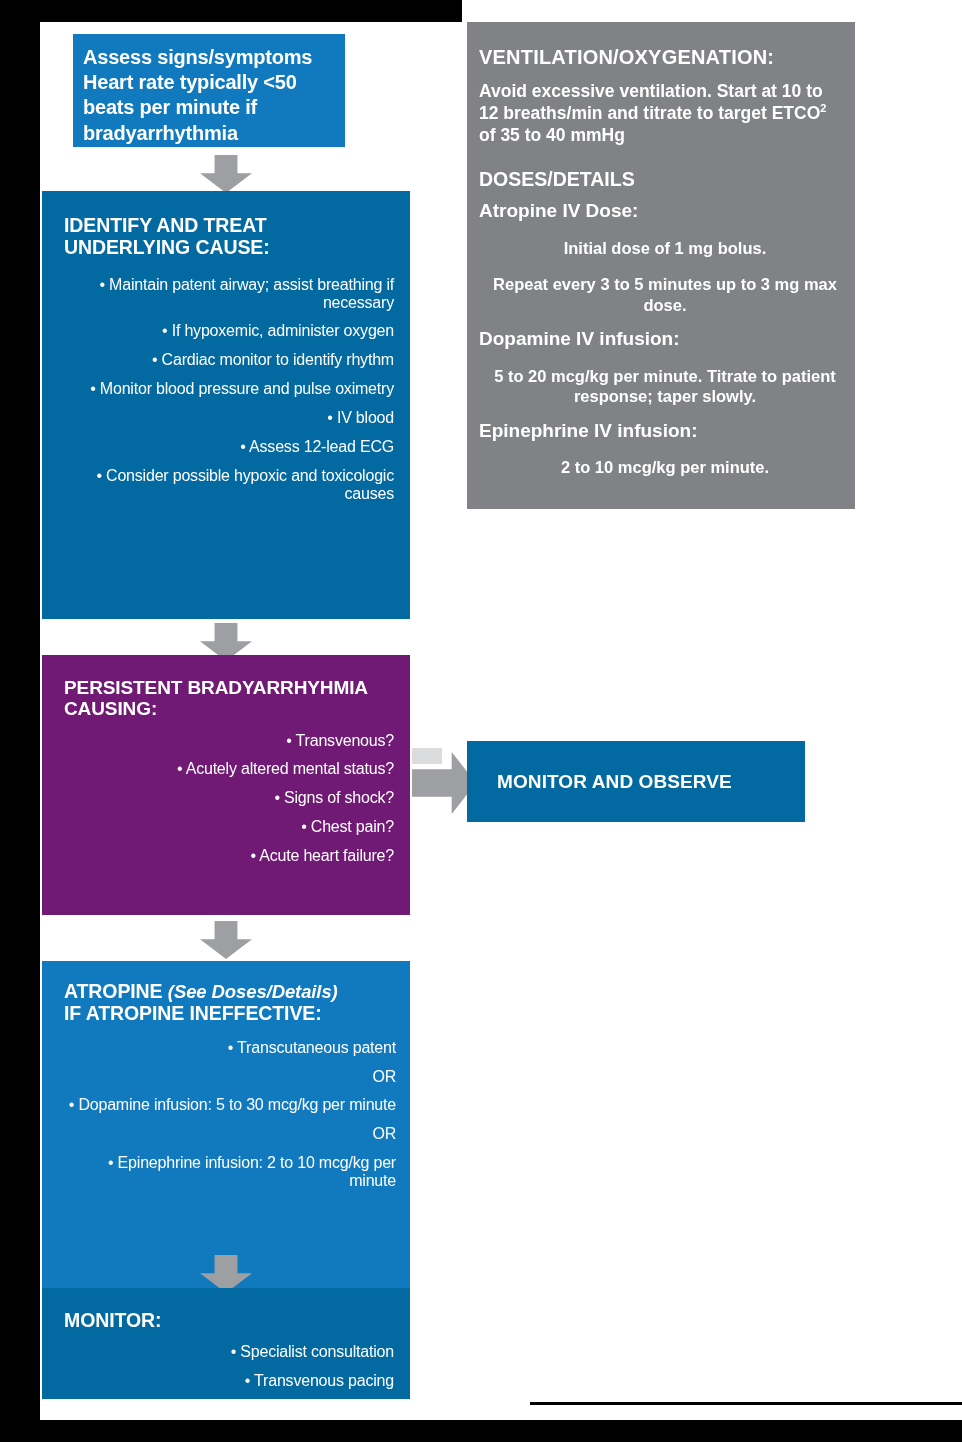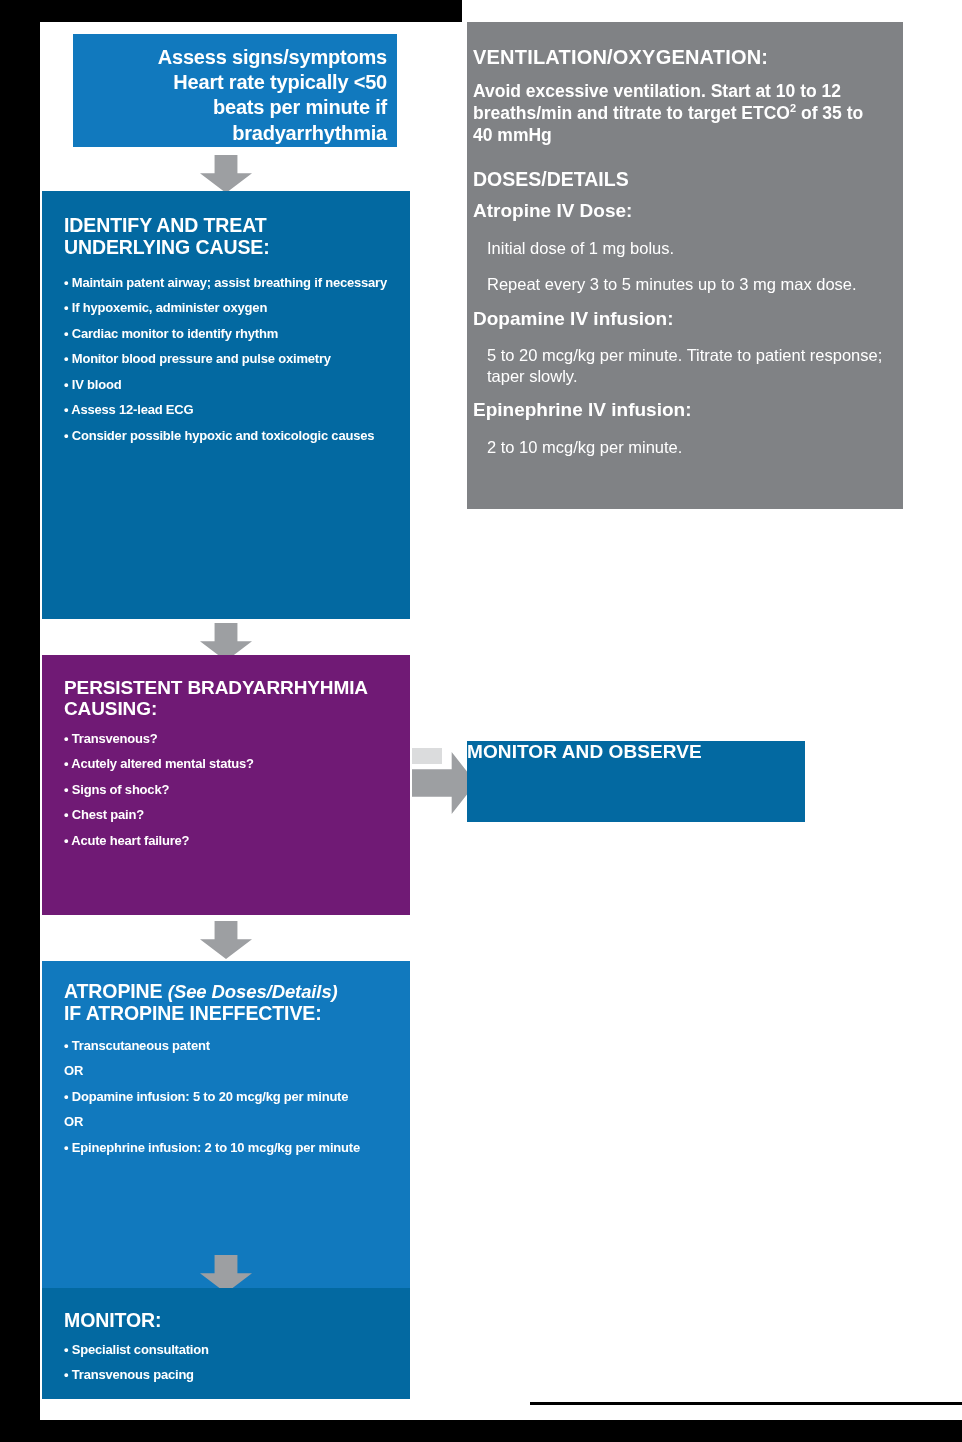--- a/index.html
+++ b/index.html
@@ -41,93 +41,96 @@
     margin:0;
     font-size:19.5px;
     font-weight:bold;
     letter-spacing:-0.1px;
     line-height:1.12;
   }
   .box ul{
     margin:0; padding:0; list-style:none;
   }
   .box li{
-    font-size:13px;
-    font-weight:bold;
+    font-size:16px;
+    font-weight:normal;
     margin:0 0 11px 0;
     padding-left:15px;
     text-indent:-15px;
     line-height:1.12;
     letter-spacing:-0.2px;
+    text-align:right;
   }
   .box li:last-child{margin-bottom:0;}
 
   
   #box-assess{
-    left:73px; top:34px; width:324px; height:113px;
-    text-align:right;
+    left:73px; top:34px; width:272px; height:113px;
+    text-align:left;
     padding:11px 10px 8px 10px;
   }
   #box-assess .t{
     font-size:20px;font-weight:bold;line-height:1.26;letter-spacing:-0.2px;
   }
 
   #box-identify{
     left:42px; top:191px; width:368px; height:428px;
     padding:24px 16px 0 22px;
   }
   #box-identify h3{margin-bottom:17px;}
 
   #box-persistent{
     left:42px; top:655px; width:368px; height:260px;
     padding:22px 16px 0 22px;
   }
   #box-persistent h3{margin-bottom:12px;font-size:19px;}
 
   #box-monitor{
     left:467px; top:741px; width:338px; height:81px;
-    display:flex;align-items:flex-start;
+    display:flex;align-items:center;
+    padding-left:30px;
   }
   #box-monitor .t{font-size:19px;font-weight:bold;letter-spacing:0.1px;}
 
   #box-atropine{
     left:42px; top:961px; width:368px; height:336px;
     padding:20px 14px 0 22px;
   }
   #box-atropine h3{margin-bottom:14px;}
   #box-atropine h3 em{
     font-style:italic;font-weight:bold;font-size:18.5px;
   }
 
   #box-consider{
     left:42px; top:1288px; width:368px; height:111px;
     padding:22px 16px 0 22px;
   }
   #box-consider h3{margin-bottom:11px;}
 
   
   #box-details{
-    left:467px; top:22px; width:436px; height:487px;
-    padding:24px 18px 0 6px;
+    left:467px; top:22px; width:388px; height:487px;
+    padding:24px 18px 0 12px;
   }
   #box-details .hd{
     font-size:20px;font-weight:bold;margin:0 0 11px 0;letter-spacing:0.2px;
   }
   #box-details .body{
     font-size:17.5px;font-weight:bold;line-height:1.26;margin:0 0 22px 0;
   }
   #box-details .sec{
     font-size:19.5px;font-weight:bold;margin:0 0 10px 0;
   }
   #box-details .drug{
     font-size:19px;font-weight:bold;margin:0 0 9px 0;
   }
   #box-details .dose{
-    font-size:16.5px;font-weight:normal;line-height:1.24;
+    font-size:16.5px;font-weight:bold;line-height:1.24;
     margin:16px 0 13px 14px;
+    text-align:center;
   }
   #box-details sup{font-size:11px;vertical-align:super;}
 
   
   .arrow-down{
     position:absolute;
     width:52px;height:38px;
     background:#9D9FA2;
     clip-path:polygon(28% 0,72% 0,72% 48%,100% 48%,50% 100%,0 48%,28% 48%);
   }
@@ -217,21 +220,21 @@
   <div class="t">MONITOR AND OBSERVE</div>
 </div>
 
 <div class="arrow-down" id="arr3"></div>
 
 <div class="box blue" id="box-atropine">
   <h3><span>ATROPINE</span> <em>(See Doses/Details)</em><br><span>IF ATROPINE INEFFECTIVE:</span></h3>
   <ul>
     <li>• Transcutaneous patent</li>
     <li style="padding-left:0;text-indent:0;">OR</li>
-    <li>• Dopamine infusion: 5 to 20 mcg/kg per minute</li>
+    <li>• Dopamine infusion: 5 to 30 mcg/kg per minute</li>
     <li style="padding-left:0;text-indent:0;">OR</li>
     <li>• Epinephrine infusion: 2 to 10 mcg/kg per minute</li>
   </ul>
 </div>
 
 <div class="arrow-down" id="arr4"></div>
 
 <div class="box red" id="box-consider">
   <h3>MONITOR:</h3>
   <ul>

